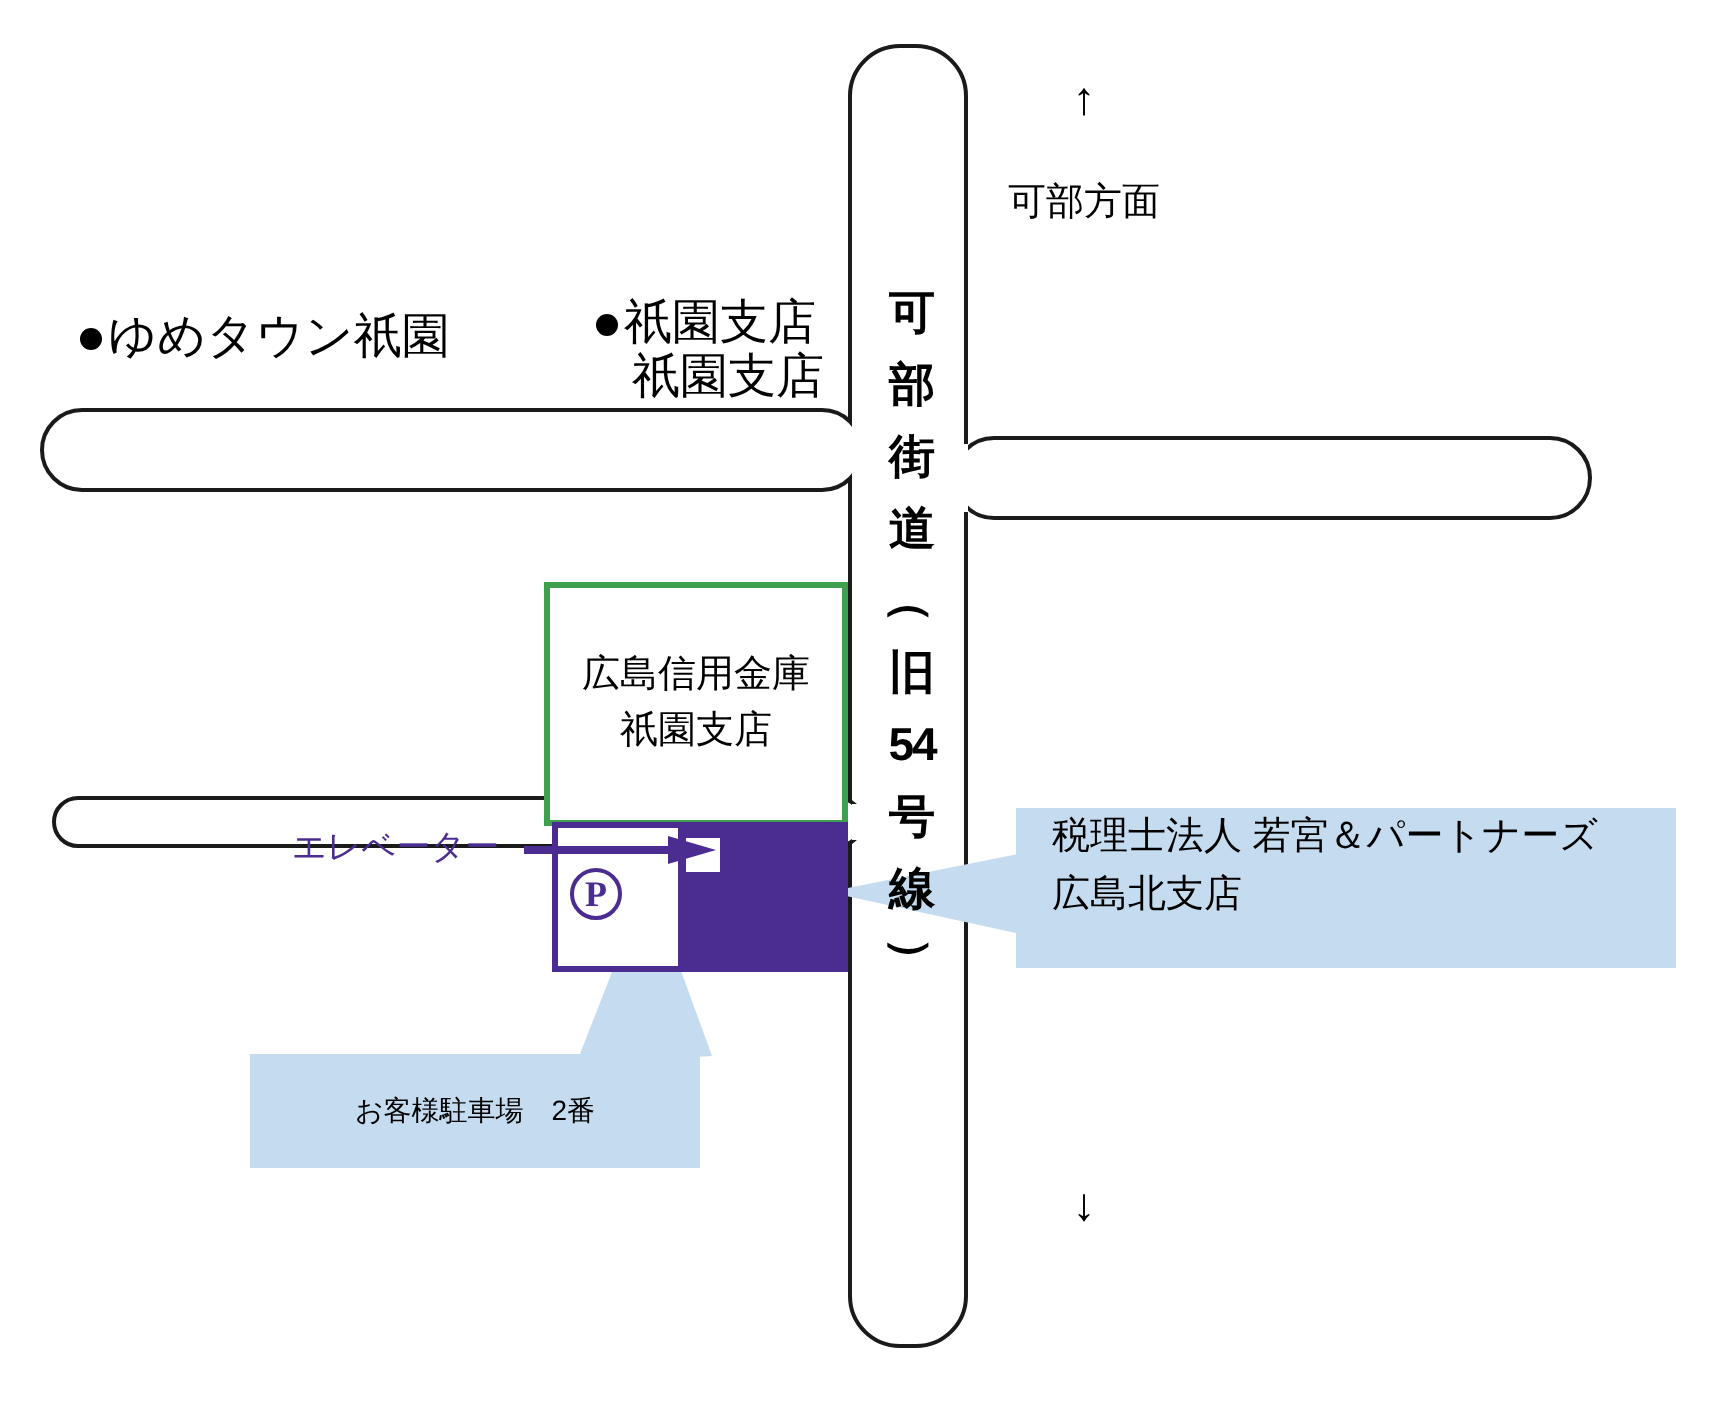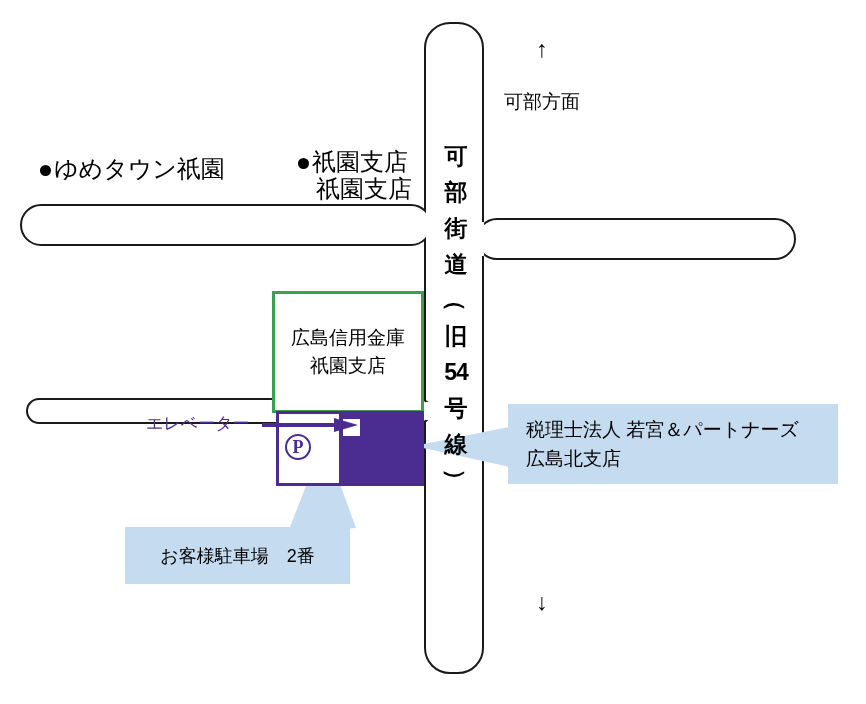--- a/index.html
+++ b/index.html
@@ -180,41 +180,41 @@
     background: #C5DCF0;
     z-index: 5;
   }
   #callout-office {
     left: 508px;
     top: 404px;
     width: 330px;
     height: 80px;
     display: flex;
     flex-direction: column;
-    justify-content: center;
+    justify-content: flex-start;
     padding-left: 18px;
     box-sizing: border-box;
   }
   #callout-office .ln {
     font-size: 19px;
     line-height: 29px;
     white-space: nowrap;
     color: #000;
   }
   #callout-parking {
     left: 125px;
     top: 527px;
     width: 225px;
     height: 57px;
     display: flex;
     align-items: center;
     justify-content: center;
   }
   #callout-parking .ln {
-    font-size: 18px;
+    font-size: 14px;
     white-space: nowrap;
     color: #000;
   }
   
   .tail { z-index: 4; }
   #tail-office { left: 414px; top: 418px; width: 110px; height: 56px; }
   #tail-parking { left: 226px; top: 440px; width: 130px; height: 100px; }
 
   
   .dir {

